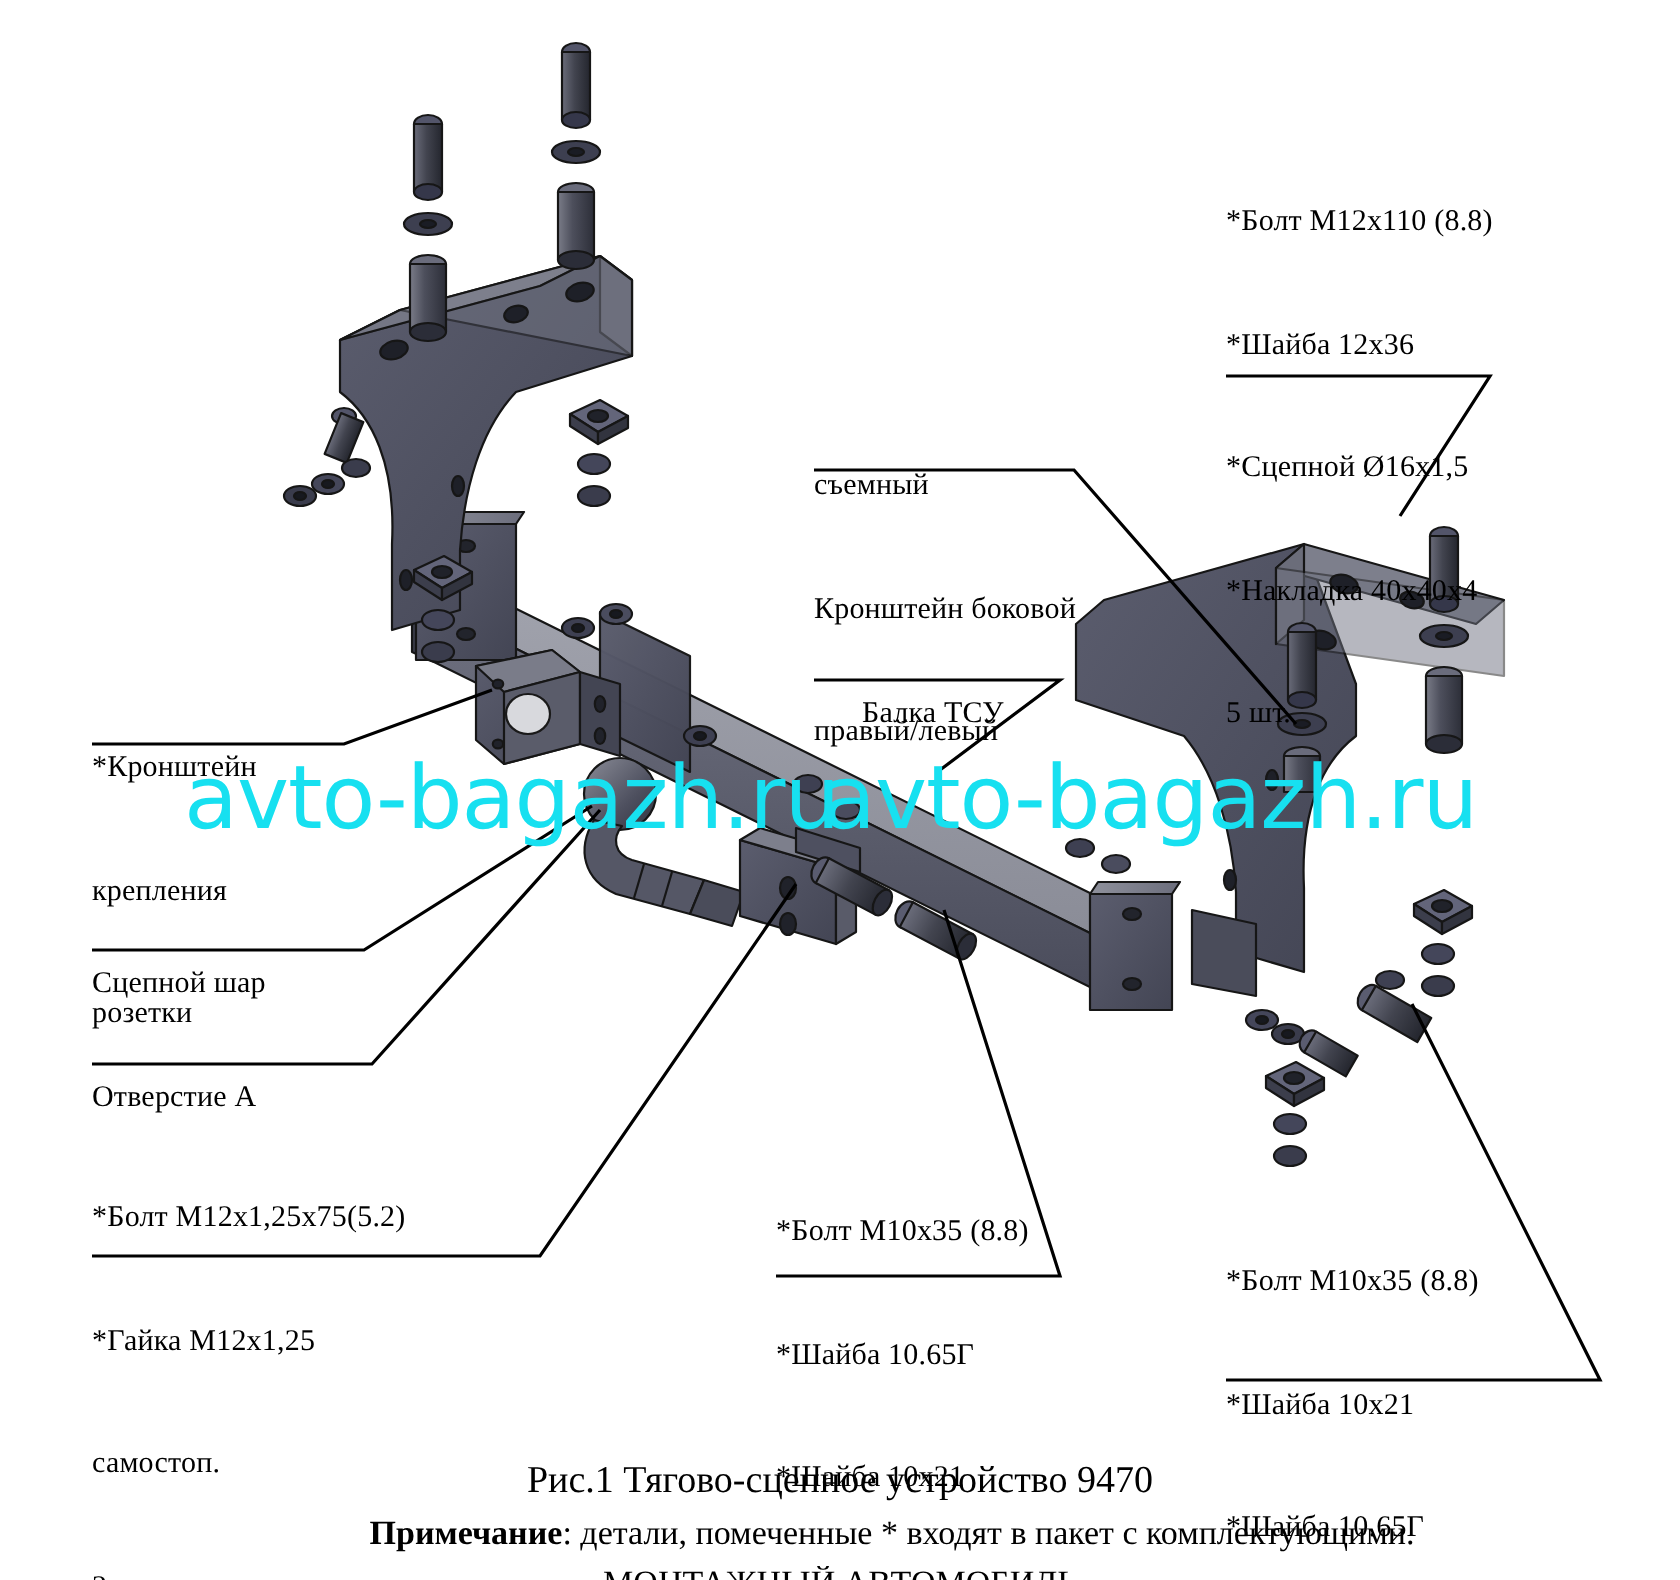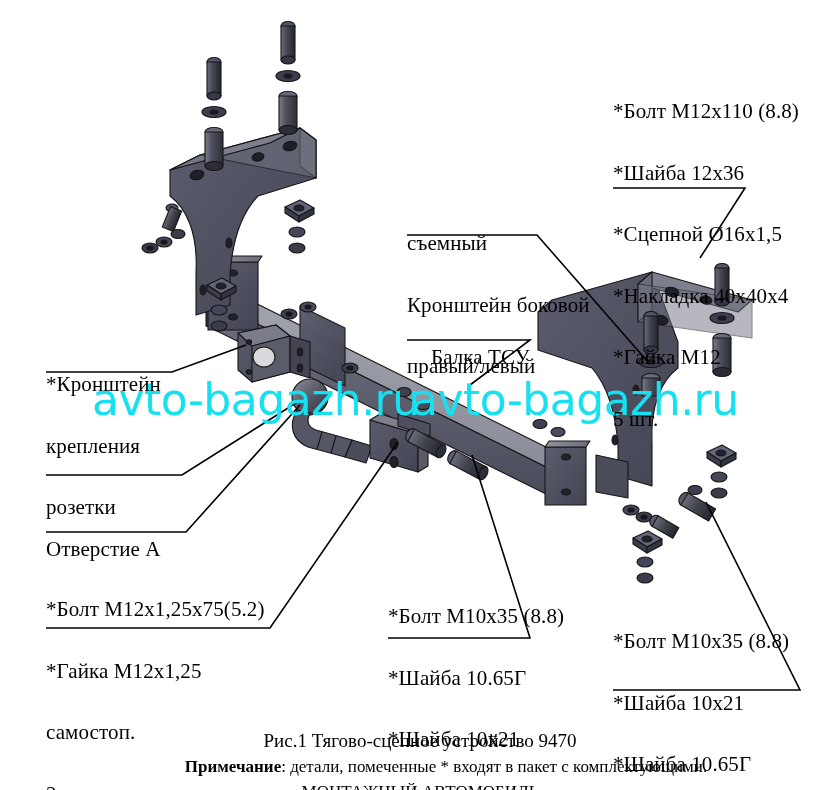--- a/index.html
+++ b/index.html
@@ -13,21 +13,21 @@
     position:relative;
   }
   #stage{position:absolute;left:0;top:0;width:840px;height:790px;overflow:hidden;}
 
   .svg-layer{position:absolute;left:0;top:0;width:840px;height:790px;}
 
   
   .callout{
     position:absolute;
     font-family:"Liberation Serif", serif;
-    font-size:21px;
+    font-size:15px;
     line-height:20.5px;
     color:#000;
     white-space:pre;
     letter-spacing:0.1px;
   }
   .callout .ln{display:block;white-space:pre;}
 
   .caption{
     position:absolute;
     width:840px;
@@ -344,40 +344,42 @@
   </svg>
 
   <div class="wm" id="wm-left">avto-bagazh.ru</div>
   <div class="wm" id="wm-right">avto-bagazh.ru</div>
 
   <div class="callout" style="left:613px;top:60px;">
     <span class="ln">*Болт М12х110 (8.8)</span>
     <span class="ln">*Шайба 12х36</span>
     <span class="ln">*Сцепной Ø16х1,5</span>
     <span class="ln">*Накладка 40х40х4</span>
-    <span class="ln">*Гайка М12</span>
     <span class="ln">5 шт.</span>
   </div>
 
   <div class="callout" style="left:407px;top:192px;">
     <span class="ln">съемный</span>
     <span class="ln">Кронштейн боковой</span>
     <span class="ln">правый/левый</span>
   </div>
 
   <div class="callout" style="left:407px;top:306px;margin-left:24px;">
     <span class="ln">Балка ТСУ</span>
   </div>
 
   <div class="callout" style="left:46px;top:333px;font-family:Liberation Serif, serif;">
     <span class="ln">*Кронштейн</span>
     <span class="ln">крепления</span>
     <span class="ln">розетки</span>
   </div>
 
+  <div class="callout" style="left:46px;top:441px;">
+    <span class="ln">Сцепной шар</span>
+  </div>
 
   <div class="callout" style="left:46px;top:498px;">
     <span class="ln"><span>Отверстие </span><span class="b">A</span></span>
   </div>
 
   <div class="callout" style="left:46px;top:558px;">
     <span class="ln">*Болт М12х1,25х75(5.2)</span>
     <span class="ln">*Гайка М12х1,25</span>
     <span class="ln">самостоп.</span>
     <span class="ln">2шт.</span>

